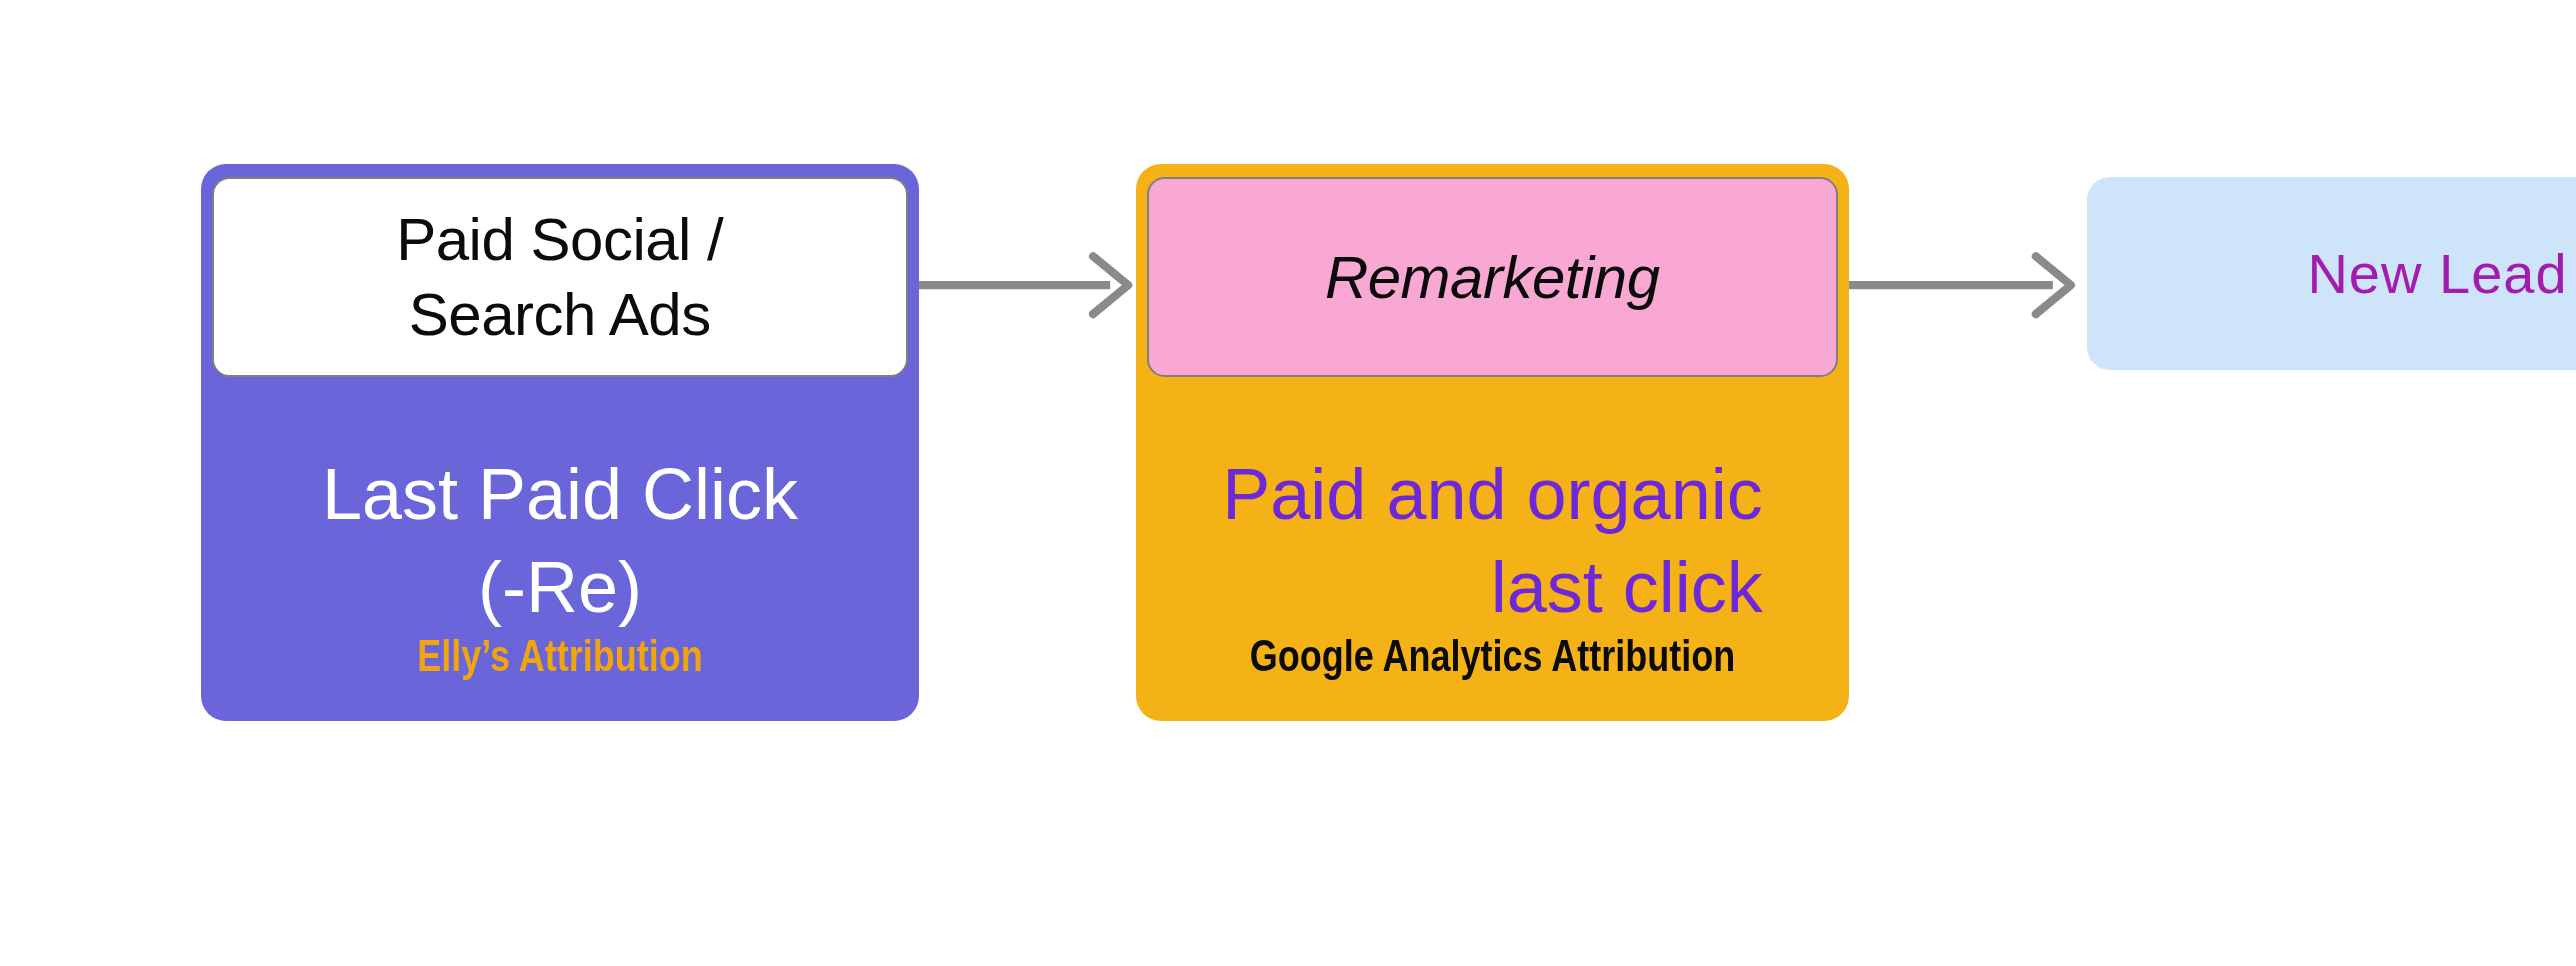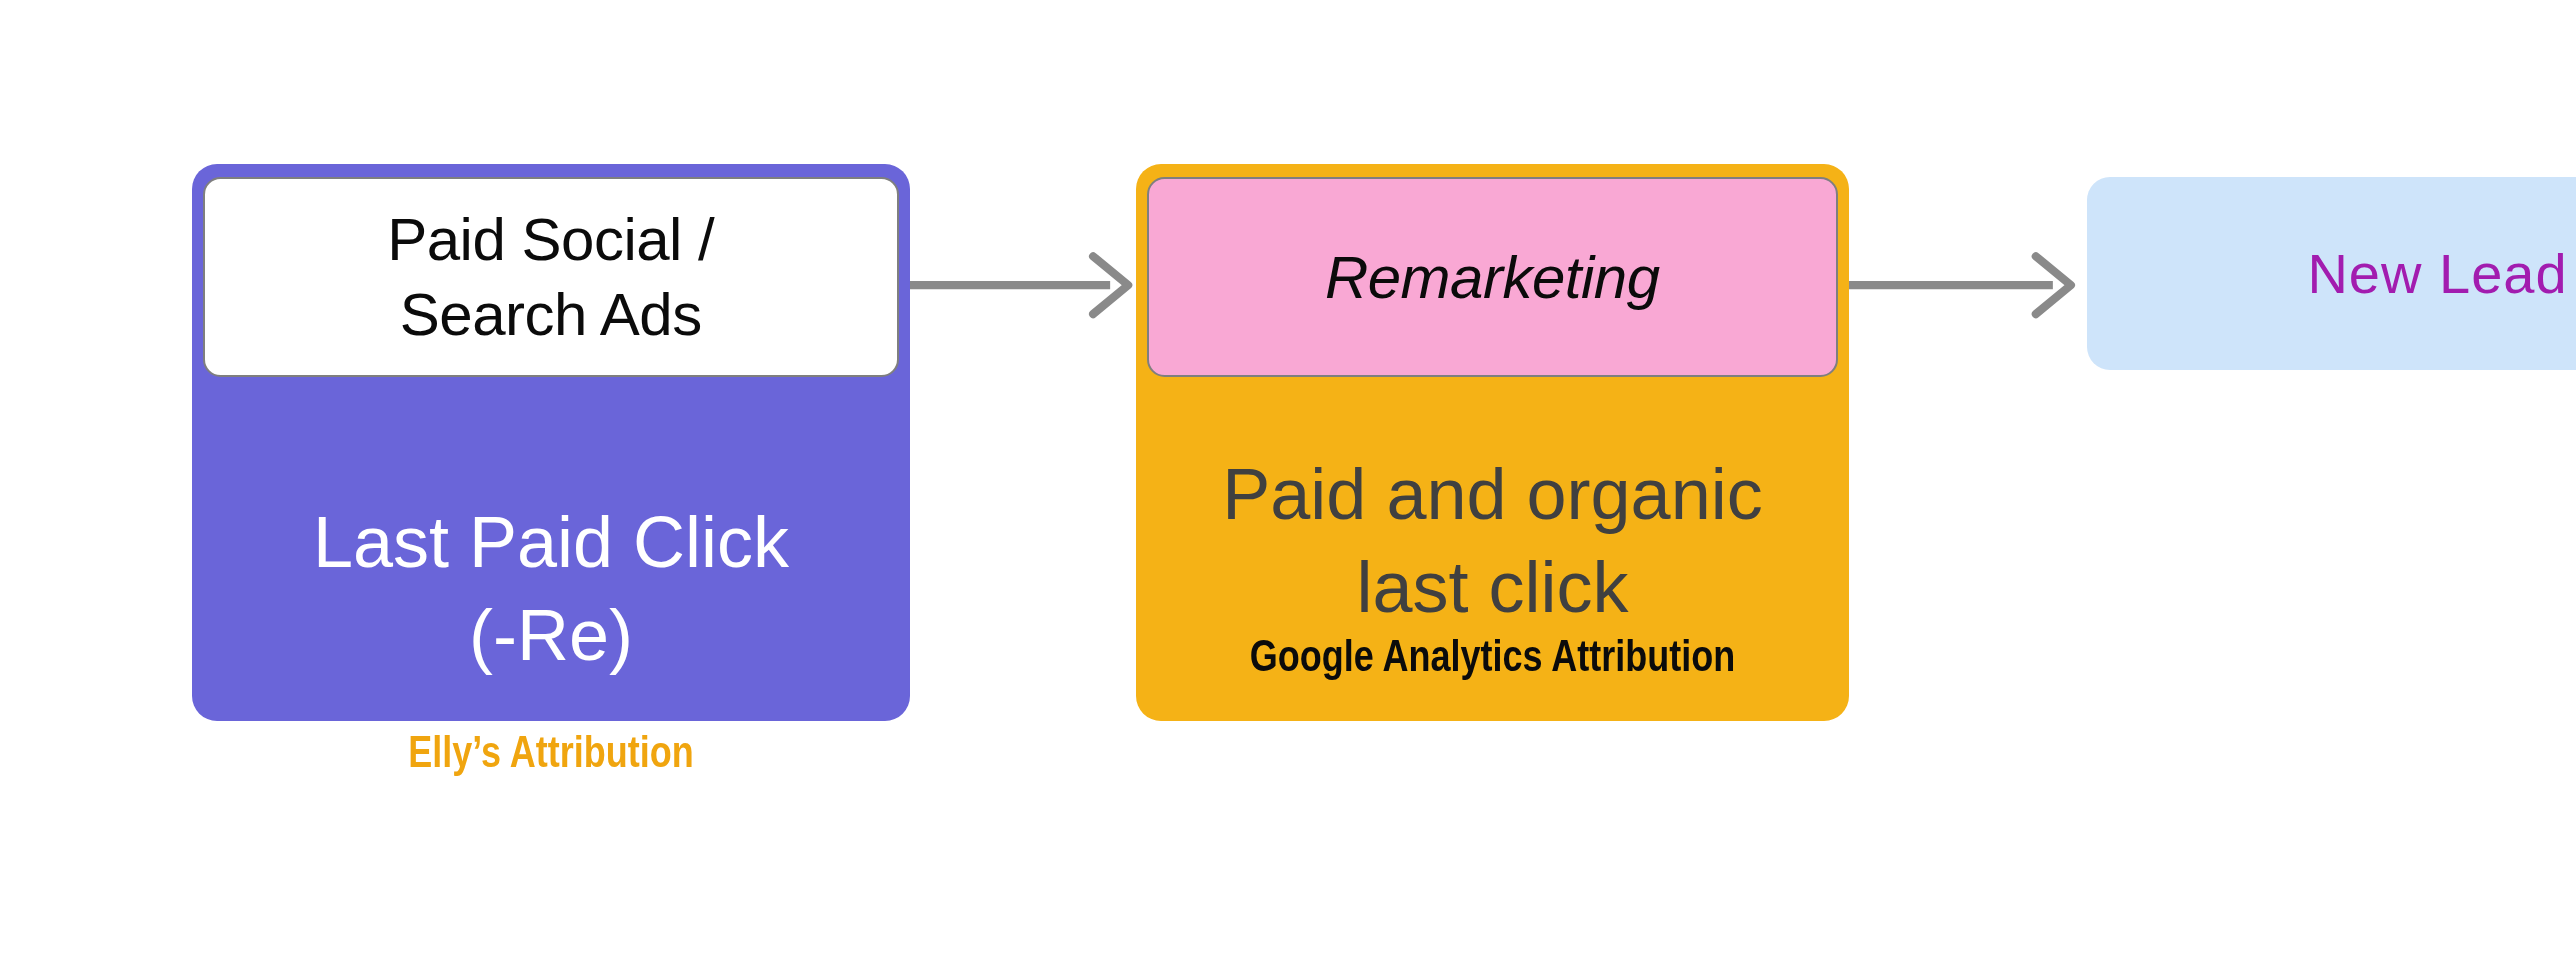--- a/index.html
+++ b/index.html
@@ -24,21 +24,21 @@
   }
   .node {
     position: absolute;
     top: 164px;
     height: 557px;
     border-radius: 25px;
     display: flex;
     flex-direction: column;
     box-sizing: border-box;
   }
-  .node-paid-social { left: 192px;  width: 718px; gap: 48px; }
+  .node-paid-social { left: 201px;  width: 718px; }
   .node-remarketing { left: 1136px; width: 713px; }
   .node-inner {
     margin: 13.4px 11.3px 0 10.8px;
     height: 200px;
     box-sizing: border-box;
     background: #ffffff;
     border: 2.1px solid #7f7f7f;
     border-radius: 17.5px;
     display: flex;
     align-items: center;
@@ -113,21 +113,21 @@
     </div>
     <div class="node-body" style="color: rgb(255, 255, 255);">Last Paid Click
 (-Re)</div>
     <div class="node-footnote" style="color: rgb(240, 165, 15);">Elly’s Attribution</div>
   </div>
 
   <div class="node node-remarketing" style="background-color: rgb(245, 178, 22);">
     <div class="node-inner" style="background-color: #f9a8d4; border-color: rgb(127, 127, 127); font-style: italic;">
       <div class="node-header-text" style="color: rgb(11, 11, 11);">Remarketing</div>
     </div>
-    <div class="node-body" style="color: #404040;">Paid and organic
+    <div class="node-body" style="color: #6d28d9; text-align: right;">Paid and organic
 last click</div>
     <div class="node-footnote" style="color: rgb(11, 11, 11);">Google Analytics Attribution</div>
   </div>
 
   <div class="node-terminal" style="background-color: rgb(206, 228, 250);">
     <div style="color: #a21caf;">New Lead</div>
   </div>
 
 </div>
 

